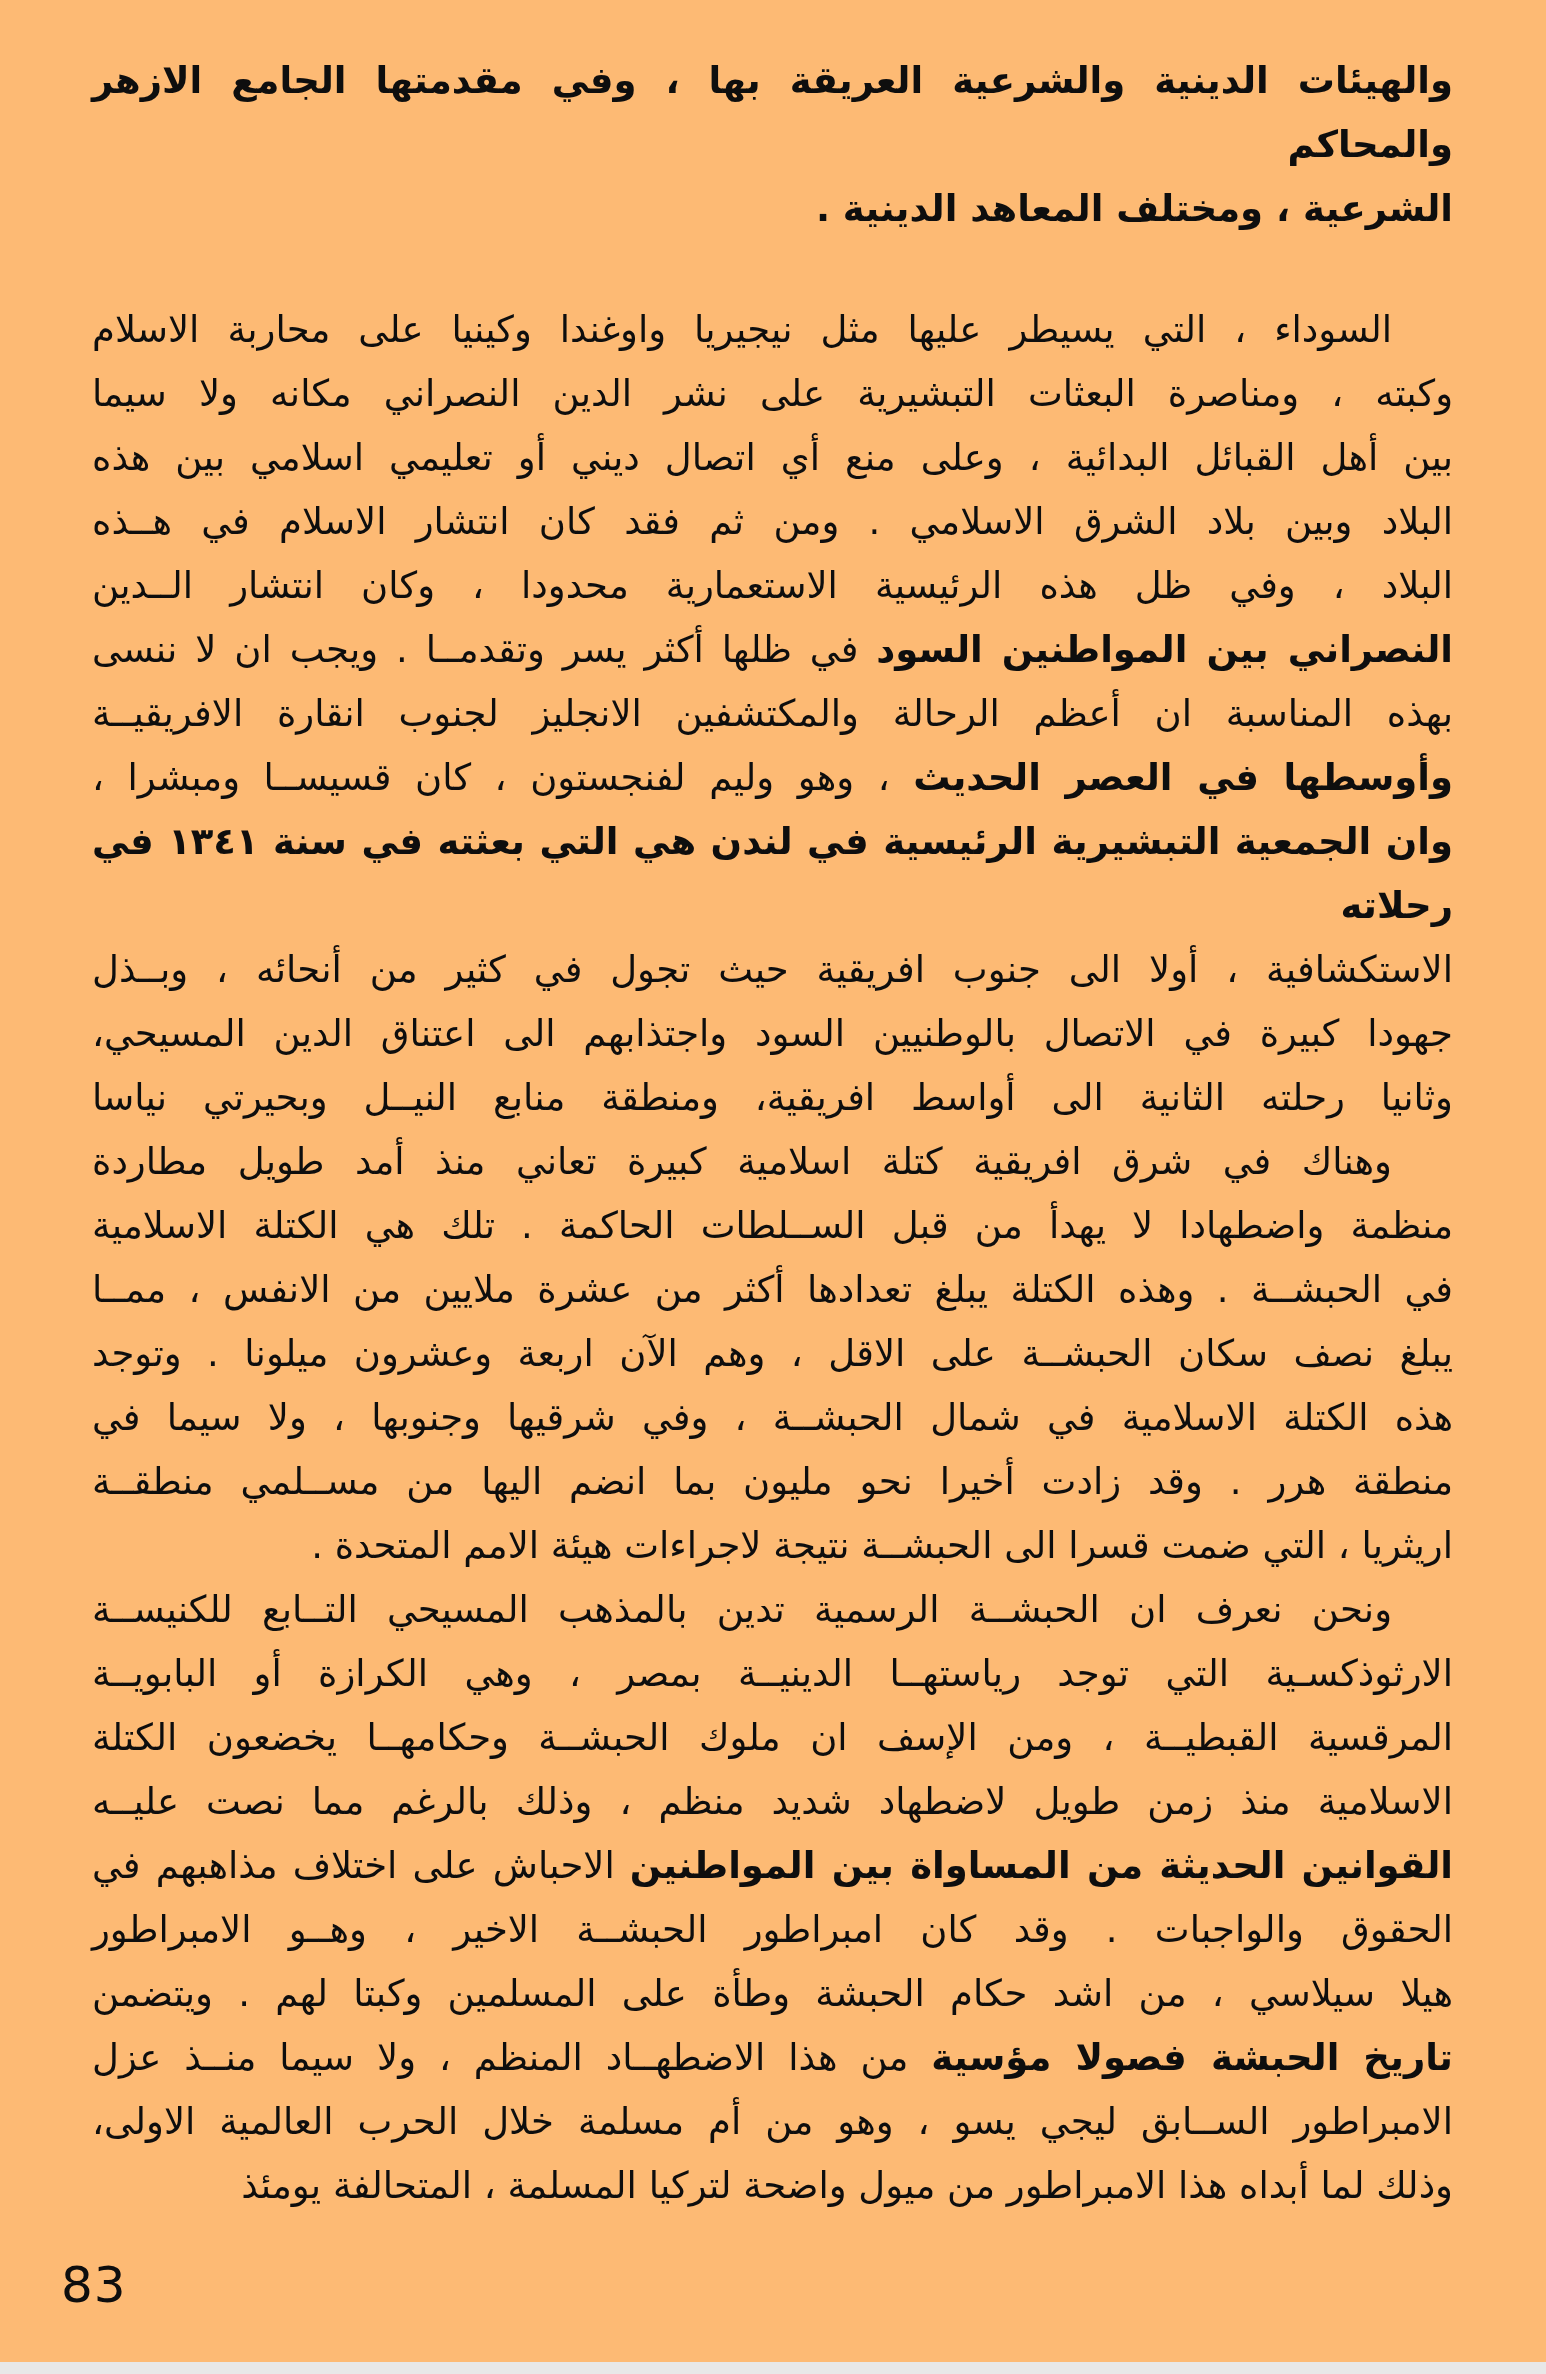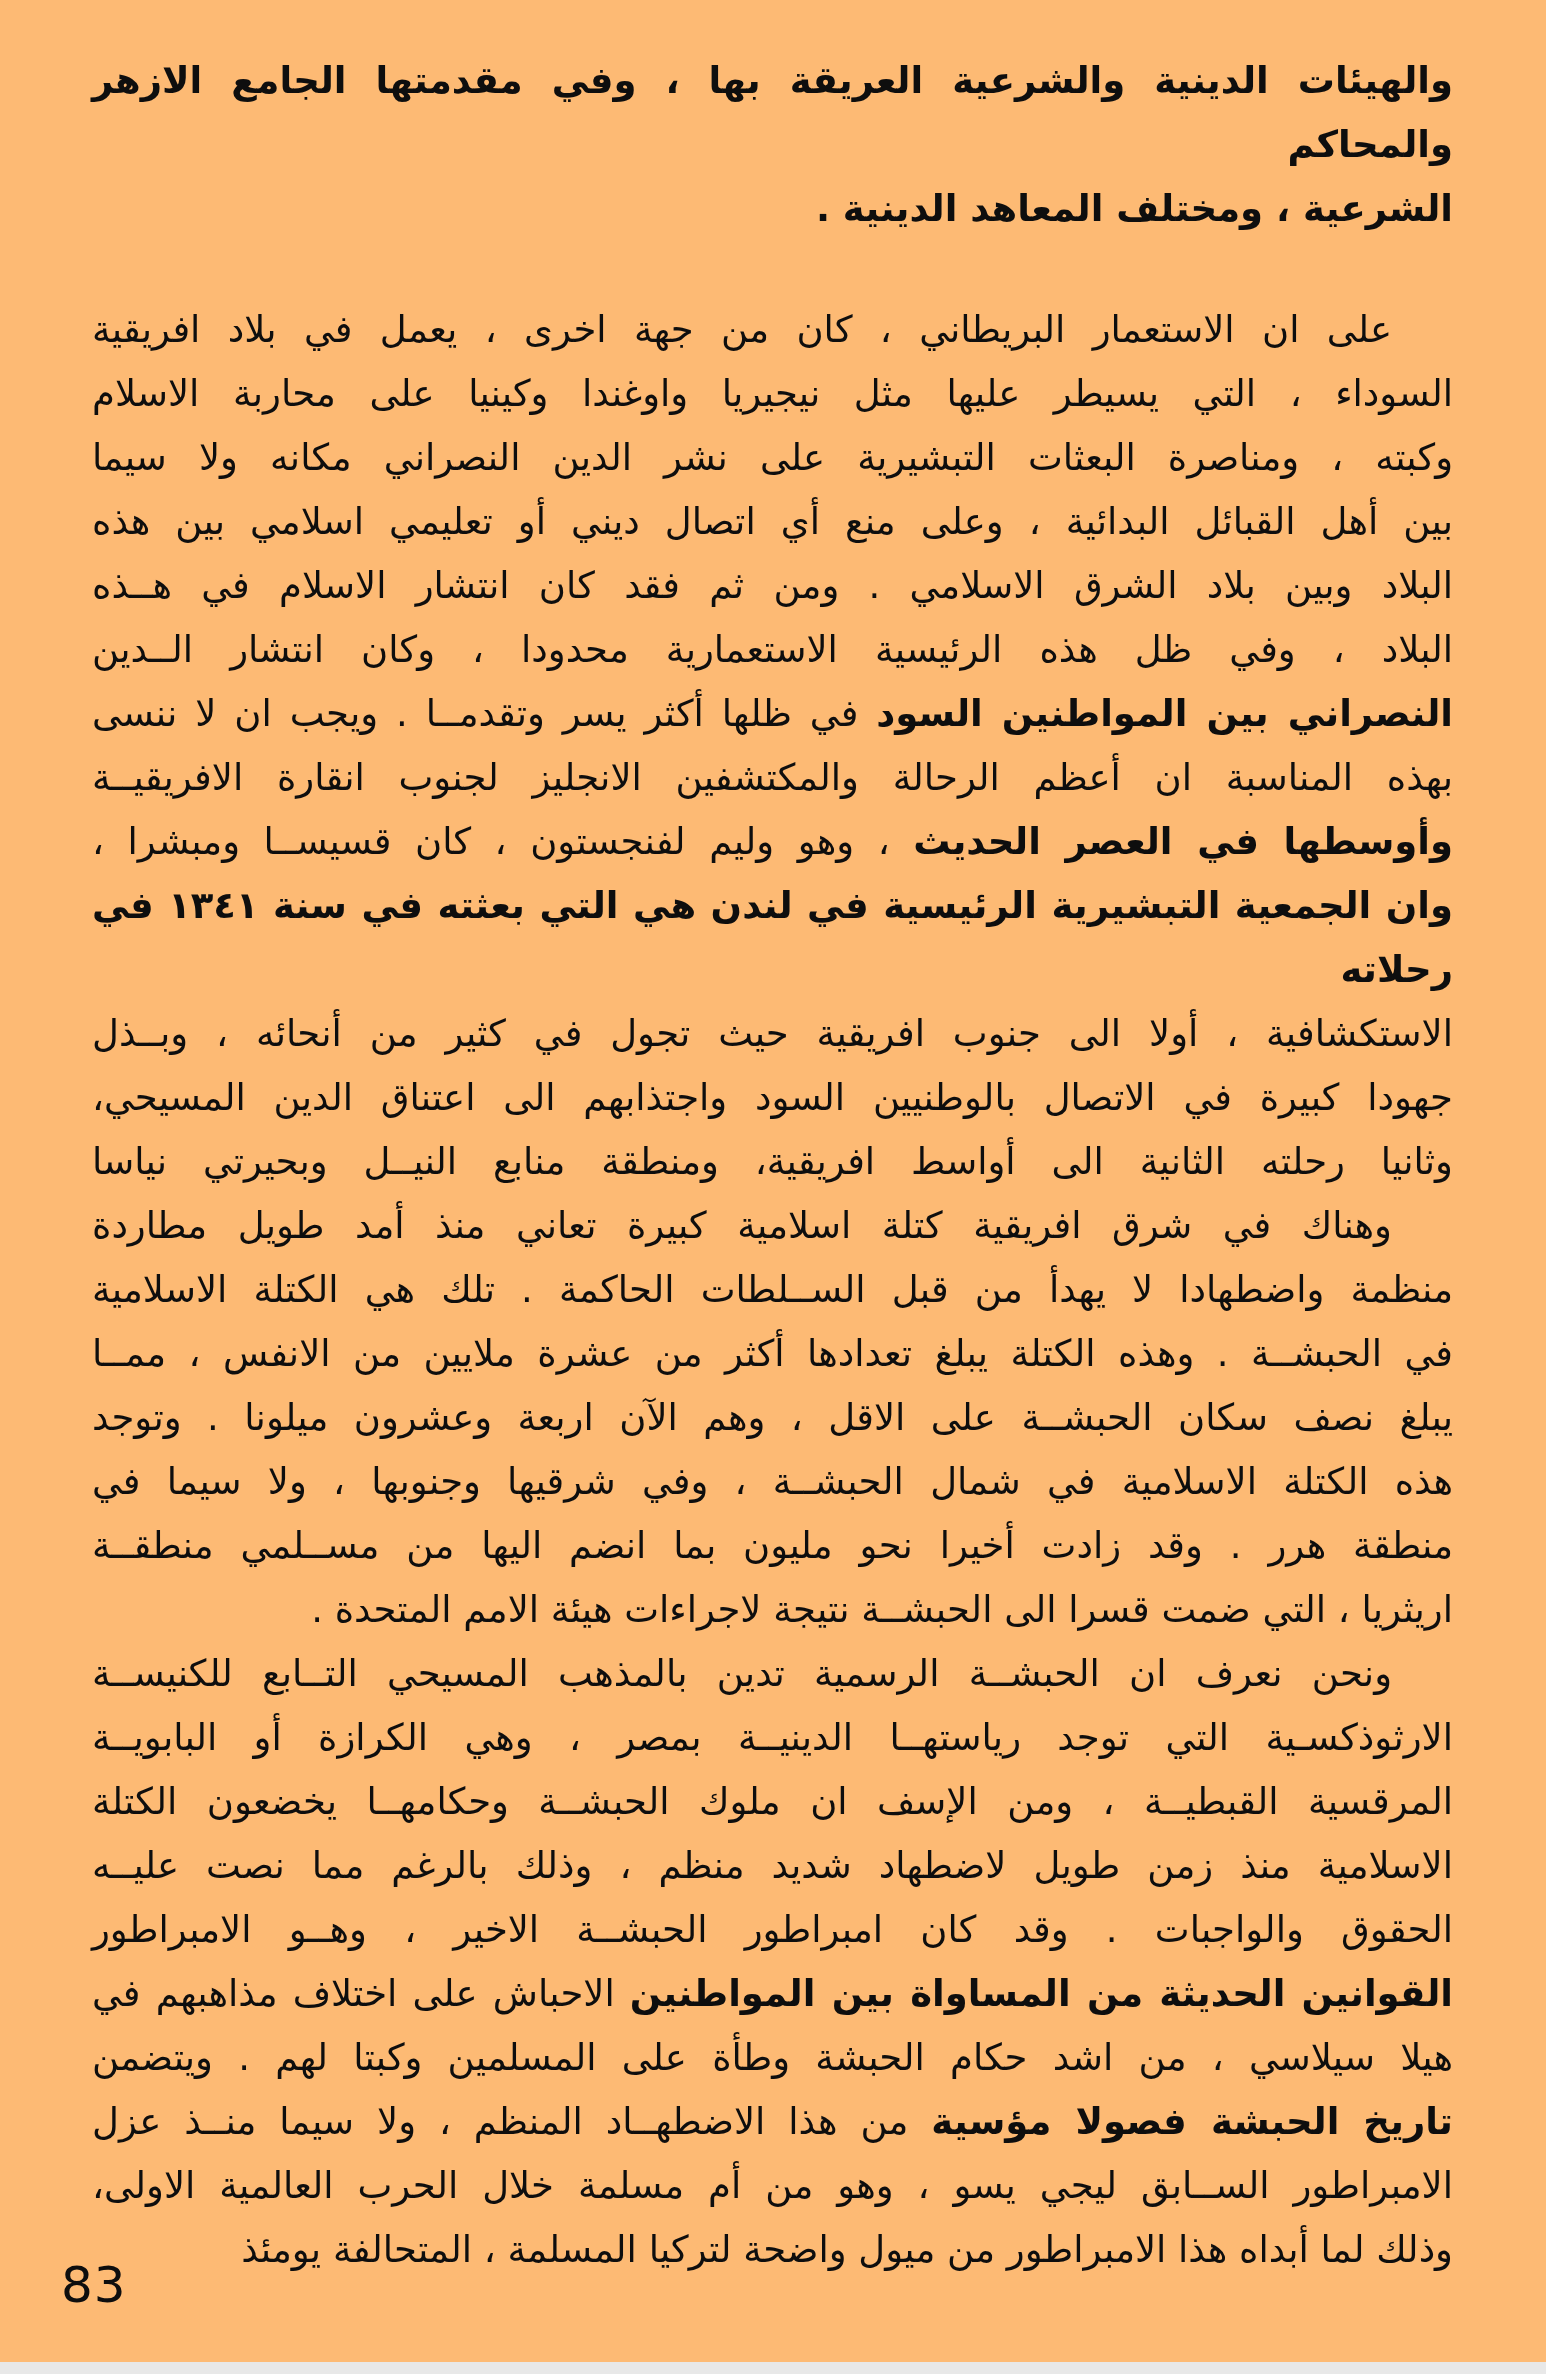--- a/index.html
+++ b/index.html
@@ -49,21 +49,20 @@
 </head>
 <body>
 
 <div class="page">
   <div class="text-block">
       <div class="para gap-after">
         <div class="line"><span class="b">والهيئات الدينية والشرعية العريقة بها ، وفي مقدمتها الجامع الازهر والمحاكم</span></div>
         <div class="line end"><span class="b">الشرعية ، ومختلف المعاهد الدينية .</span></div>
       </div>
       <div class="para indent">
-        <div class="line"><span>على ان الاستعمار البريطاني ، كان من جهة اخرى ، يعمل في بلاد افريقية</span></div>
         <div class="line"><span>السوداء ، التي يسيطر عليها مثل نيجيريا واوغندا وكينيا على محاربة الاسلام</span></div>
         <div class="line"><span>وكبته ، ومناصرة البعثات التبشيرية على نشر الدين النصراني مكانه ولا سيما</span></div>
         <div class="line"><span>بين أهل القبائل البدائية ، وعلى منع أي اتصال ديني أو تعليمي اسلامي بين هذه</span></div>
         <div class="line"><span>البلاد وبين بلاد الشرق الاسلامي . ومن ثم فقد كان انتشار الاسلام في هــذه</span></div>
         <div class="line"><span>البلاد ، وفي ظل هذه الرئيسية الاستعمارية محدودا ، وكان انتشار الــدين</span></div>
         <div class="line"><span class="b">النصراني بين المواطنين السود</span><span> في ظلها أكثر يسر وتقدمــا . ويجب ان لا ننسى</span></div>
         <div class="line"><span>بهذه المناسبة ان أعظم الرحالة والمكتشفين الانجليز لجنوب انقارة الافريقيــة</span></div>
         <div class="line"><span class="b">وأوسطها في العصر الحديث</span><span> ، وهو وليم لفنجستون ، كان قسيســا ومبشرا ،</span></div>
         <div class="line"><span class="b">وان الجمعية التبشيرية الرئيسية في لندن هي التي بعثته في سنة ١٣٤١ في رحلاته</span></div>
         <div class="line"><span>الاستكشافية ، أولا الى جنوب افريقية حيث تجول في كثير من أنحائه ، وبــذل</span></div>
@@ -77,22 +76,22 @@
         <div class="line"><span>يبلغ نصف سكان الحبشــة على الاقل ، وهم الآن اربعة وعشرون ميلونا . وتوجد</span></div>
         <div class="line"><span>هذه الكتلة الاسلامية في شمال الحبشــة ، وفي شرقيها وجنوبها ، ولا سيما في</span></div>
         <div class="line"><span>منطقة هرر . وقد زادت أخيرا نحو مليون بما انضم اليها من مســلمي منطقــة</span></div>
         <div class="line end"><span>اريثريا ، التي ضمت قسرا الى الحبشــة نتيجة لاجراءات هيئة الامم المتحدة .</span></div>
       </div>
       <div class="para indent">
         <div class="line"><span>ونحن نعرف ان الحبشــة الرسمية تدين بالمذهب المسيحي التــابع للكنيســة</span></div>
         <div class="line"><span>الارثوذكسـية التي توجد رياستهــا الدينيــة بمصر ، وهي الكرازة أو البابويــة</span></div>
         <div class="line"><span>المرقسية القبطيــة ، ومن الإسف ان ملوك الحبشــة وحكامهــا يخضعون الكتلة</span></div>
         <div class="line"><span>الاسلامية منذ زمن طويل لاضطهاد شديد منظم ، وذلك بالرغم مما نصت عليــه</span></div>
+        <div class="line"><span class="b">القوانين الحديثة من المساواة بين المواطنين</span><span> الاحباش على اختلاف مذاهبهم في</span></div>
         <div class="line"><span>الحقوق والواجبات . وقد كان امبراطور الحبشــة الاخير ، وهــو الامبراطور</span></div>
-        <div class="line"><span class="b">القوانين الحديثة من المساواة بين المواطنين</span><span> الاحباش على اختلاف مذاهبهم في</span></div>
         <div class="line"><span>هيلا سيلاسي ، من اشد حكام الحبشة وطأة على المسلمين وكبتا لهم . ويتضمن</span></div>
         <div class="line"><span class="b">تاريخ الحبشة فصولا مؤسية</span><span> من هذا الاضطهــاد المنظم ، ولا سيما منــذ عزل</span></div>
         <div class="line"><span>الامبراطور الســابق ليجي يسو ، وهو من أم مسلمة خلال الحرب العالمية الاولى،</span></div>
         <div class="line end"><span>وذلك لما أبداه هذا الامبراطور من ميول واضحة لتركيا المسلمة ، المتحالفة يومئذ</span></div>
       </div>
     </div>
   <div class="page-number">83</div>
 </div>
 
 

